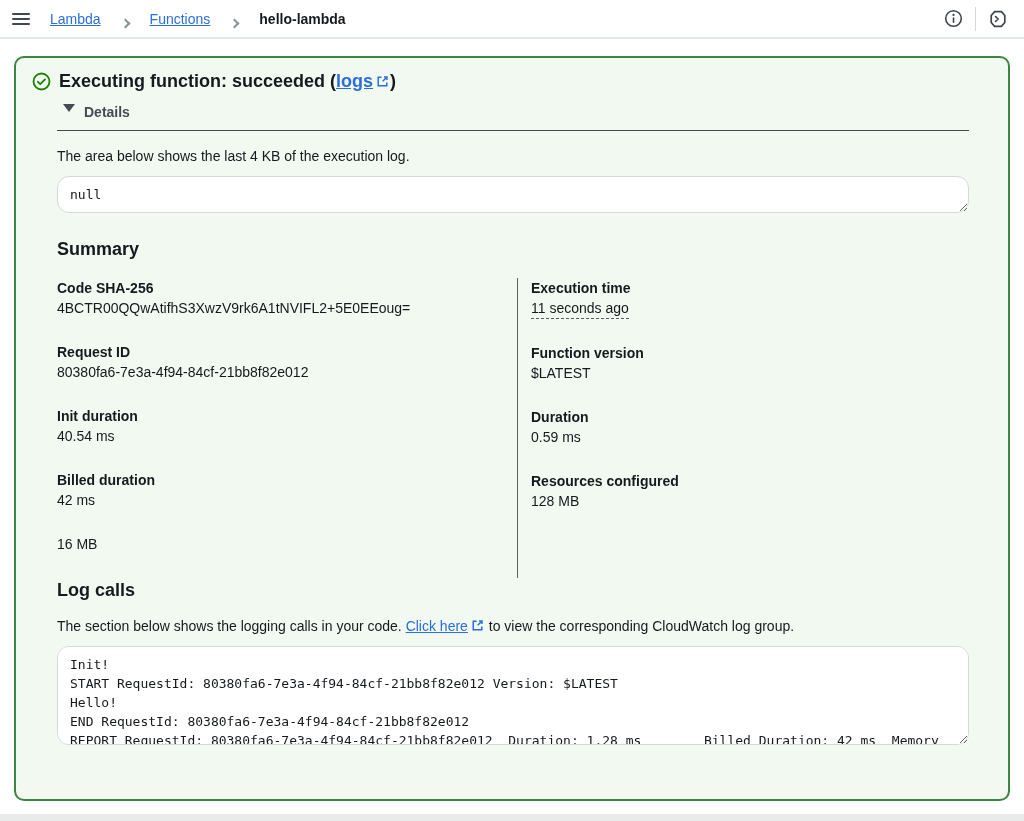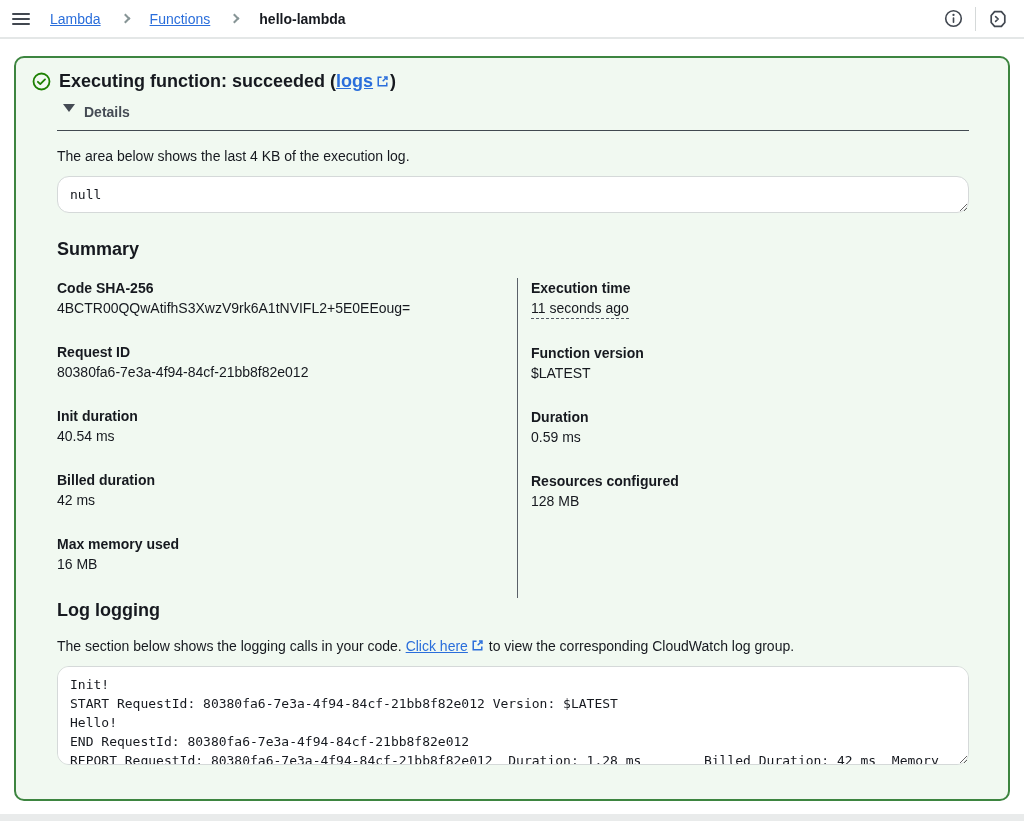--- a/index.html
+++ b/index.html
@@ -11,21 +11,21 @@
   }
 
   
   .topbar {
     height:39px; display:flex; align-items:center;
     padding:0 16px 0 12px; background:#fff;
     border-bottom:2px solid #e4e7e7;
   }
   .menu-btn { width:20px; padding:2px 0; cursor:pointer; }
   .menu-btn .bar { display:block; width:18px; height:2px; background:#414750; margin:3px 0; border-radius:1px; }
-  .breadcrumb { display:flex; align-items:center; margin-left:18px; gap:20px; }
+  .breadcrumb { display:flex; align-items:flex-end; margin-left:18px; gap:20px; }
   .crumb-link { color:#2a6edb; text-decoration:underline; cursor:pointer; }
   .crumb-current { font-weight:700; color:#16191f; }
   .crumb-sep { width:7px; height:7px; border-top:2px solid #879596; border-right:2px solid #879596; transform:rotate(45deg); margin:0 1px; }
   .topbar-right { margin-left:auto; display:flex; align-items:center; gap:12px; }
   .topbar-divider { width:1px; height:24px; background:#d5d9d9; }
   .icon-btn { cursor:pointer; display:flex; align-items:center; justify-content:center; }
 
   
   .panel {
     position:absolute; left:14px; right:14px; top:56px; height:745px;
@@ -142,21 +142,20 @@
       </div>
       <div class="field">
         <div class="lbl">Init duration</div>
         <div class="val">40.54 ms</div>
       </div>
       <div class="field">
         <div class="lbl">Billed duration</div>
         <div class="val">42 ms</div>
       </div>
       <div class="field">
-        <div class="lbl">Max memory used</div>
         <div class="val">16 MB</div>
       </div>
     </div>
     <div class="col-divider"></div>
     <div class="col-right">
       <div class="field">
         <div class="lbl">Execution time</div>
         <div class="val"><span class="dashed-tip">11 seconds ago</span></div>
       </div>
       <div class="field">
@@ -167,21 +166,21 @@
         <div class="lbl">Duration</div>
         <div class="val">0.59 ms</div>
       </div>
       <div class="field">
         <div class="lbl">Resources configured</div>
         <div class="val">128 MB</div>
       </div>
     </div>
   </div>
 
-  <h2 class="section" style="margin-top:2px;">Log logging</h2>
+  <h2 class="section" style="margin-top:2px;">Log calls</h2>
 
   <p class="note log-note"><span>The section below shows the logging calls in your code. </span><a>Click here</a><svg class="ext-icon" width="13" height="13" viewBox="0 0 14 14" fill="none">
         <path d="M11.6 8v3.6H2.4V2.4H6" stroke="#2a6edb" stroke-width="1.6"></path>
         <path d="M8.6 2.2h3.2v3.2" stroke="#2a6edb" stroke-width="1.6"></path>
         <path d="M11.6 2.4L7.2 6.8" stroke="#2a6edb" stroke-width="1.6"></path>
       </svg><span> to view the corresponding CloudWatch log group.</span></p>
 
   <textarea id="log-area" class="mono" spellcheck="false" style="">Init!
 START RequestId: 80380fa6-7e3a-4f94-84cf-21bb8f82e012 Version: $LATEST
 Hello!

